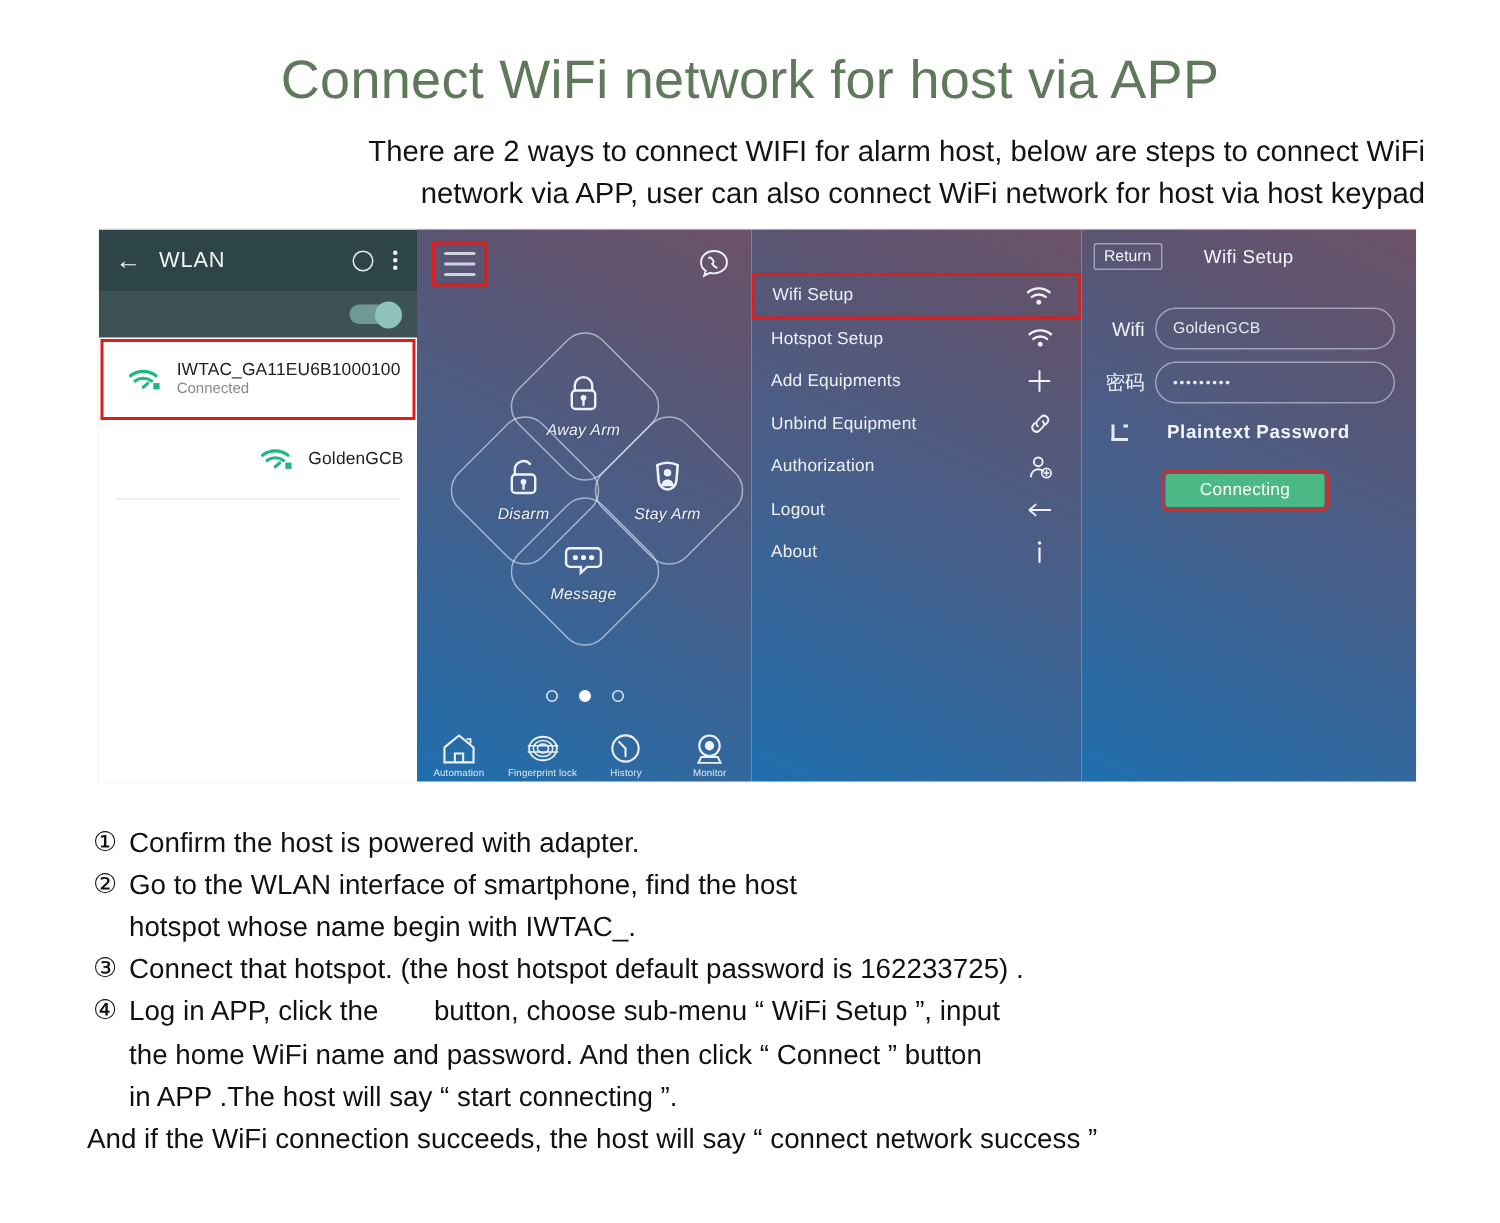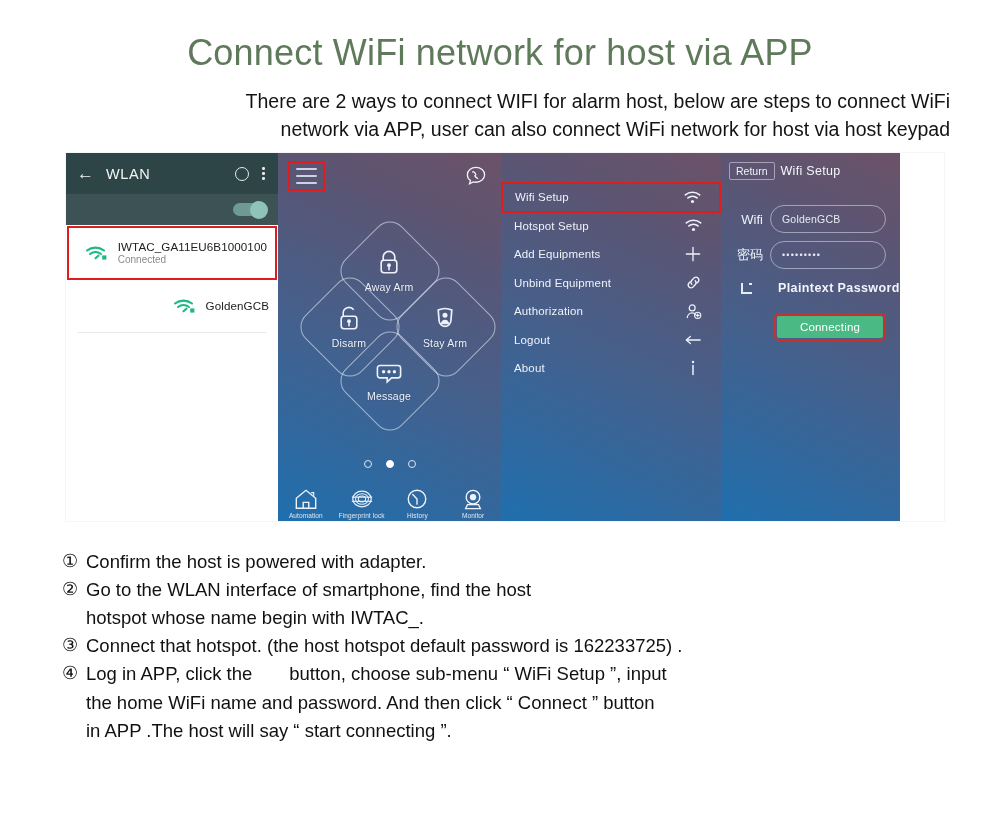--- a/index.html
+++ b/index.html
@@ -108,21 +108,21 @@
   .dia{
     position:absolute;width:78px;height:78px;
     border:1.3px solid rgba(225,232,245,.62);
     border-radius:17px;
     transform:rotate(45deg);
   }
   .dia-wrap{position:absolute;width:78px;height:78px;}
   .dia-inner{
     position:absolute;inset:0;transform:rotate(0);
     display:flex;flex-direction:column;align-items:center;justify-content:center;
-    color:#eef2fa;font-size:10.5px;letter-spacing:.2px;
+    color:#eef2fa;font-size:10.5px;letter-spacing:.2px;font-style:italic;
   }
   .dia-label{margin-top:3px;text-shadow:0 0 2px rgba(0,0,0,.25);}
   .p2-pager{
     position:absolute;left:0;right:0;top:307px;display:flex;justify-content:center;gap:14px;
   }
   .p2-pager span{
     width:8px;height:8px;border-radius:50%;border:1.2px solid #dfe5f2;box-sizing:border-box;
   }
   .p2-pager span.on{background:#ffffff;border-color:#ffffff;}
   .p2-nav{
@@ -138,21 +138,21 @@
   .menu-item{
     display:flex;align-items:center;justify-content:space-between;
     padding:0 18px 0 13px;height:28.5px;
     color:#eef2fa;font-size:11.5px;letter-spacing:.15px;
     position:relative;box-sizing:border-box;
   }
   .menu-item.hl{outline:2px solid #e01d1d;outline-offset:-1px;margin:0 1px;}
   .menu-icon{width:20px;display:flex;justify-content:center;align-items:center;}
 
   
-  .p4{width:179px;}
+  .p4{width:223px;}
   .p4-top{position:absolute;top:0;left:0;right:0;height:38px;}
   .p4-return{
     position:absolute;left:8px;top:9px;
     border:1px solid rgba(220,226,240,.55);
     color:#eef2fa;font-size:10.5px;padding:2px 6px;border-radius:2px;
   }
   .p4-title{
     position:absolute;left:0;right:0;top:11px;text-align:center;
     color:#f3f6fc;font-size:12.5px;letter-spacing:.3px;
   }
@@ -502,13 +502,14 @@
 
   <div class="step">
     <span class="num">④</span>
     <span class="body">
       <span class="ln" style="display:block">Log in APP, click the  button, choose sub-menu “ WiFi Setup ”, input</span>
       <span class="ln" style="display:block">the home WiFi name and password. And then click “ Connect ” button</span>
       <span class="ln" style="display:block">in APP .The host will say “  start connecting ”.</span>
     </span>
   </div>
 
+  <div class="wide">And if the WiFi connection succeeds, the host will say “ connect network success ”</div>
 </div>
 
 </body></html>

